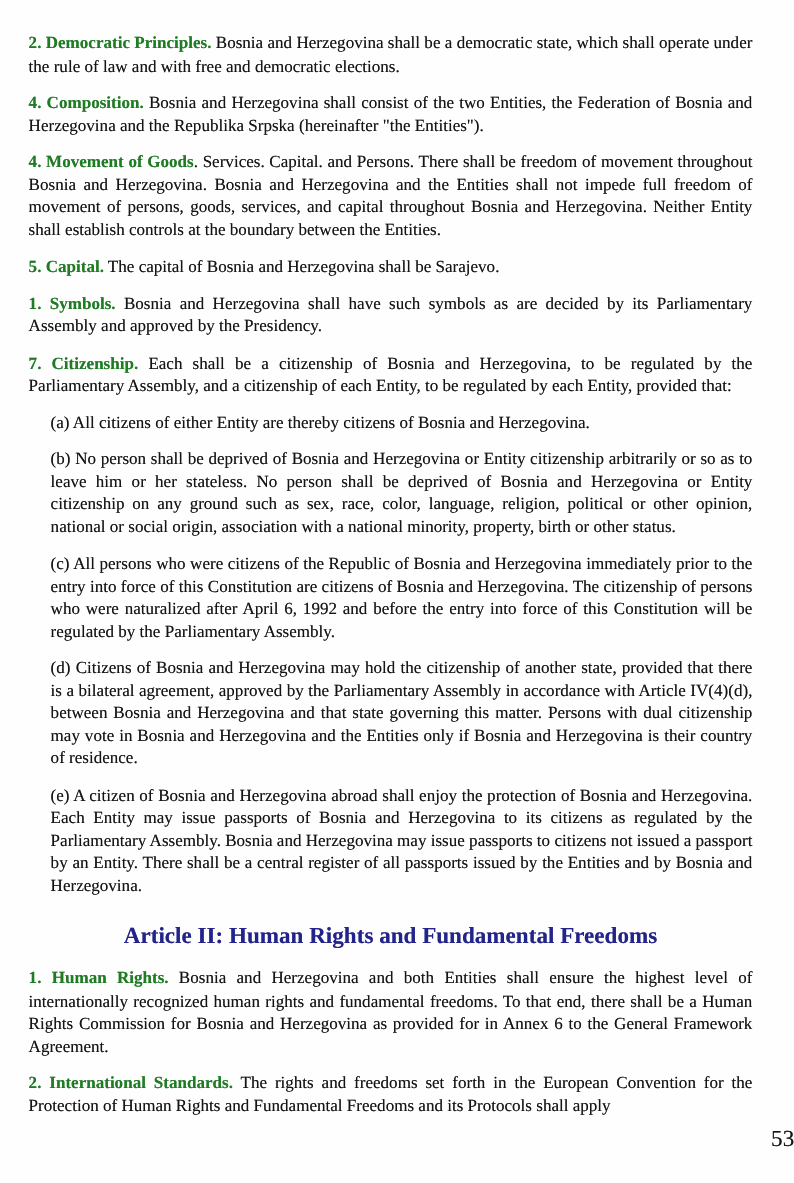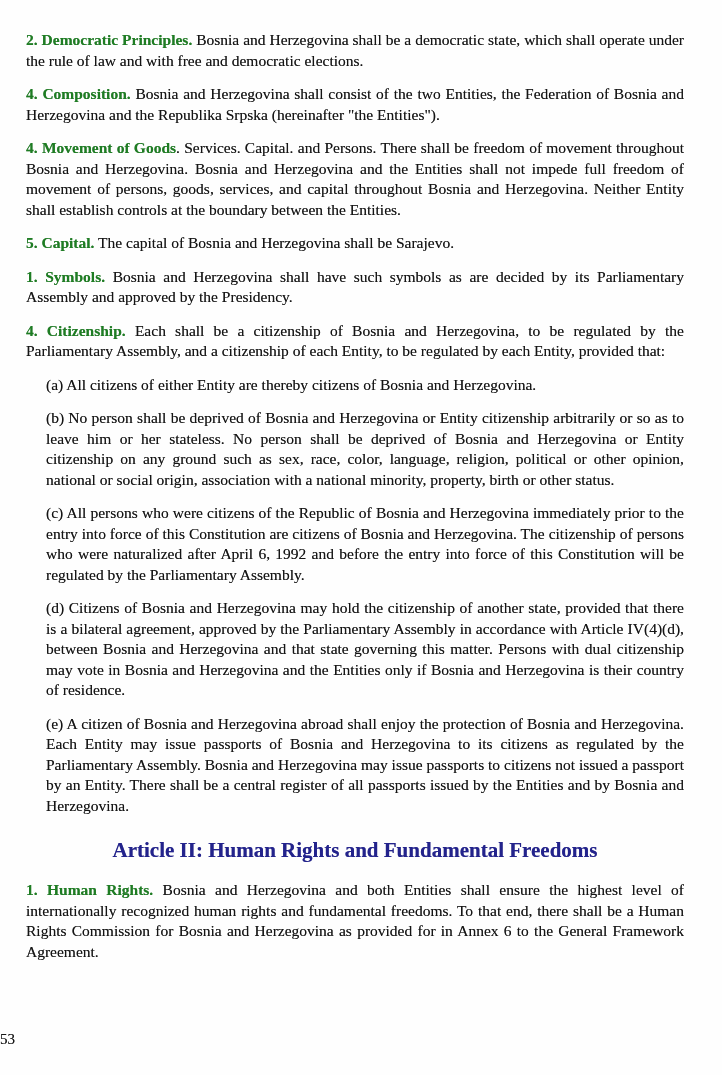--- a/index.html
+++ b/index.html
@@ -48,55 +48,56 @@
     text-align: center;
     text-shadow: 0 0 0.5px rgba(30,30,120,0.55);
     margin-top: 21px;
     margin-bottom: 17px;
   }
   .page-number {
     position: absolute;
     bottom: 27px;
     left: 0;
     width: 100%;
-    text-align: left;
-    font-size: 15px;
+    text-align: right;
+    font-size: 21px;
     color: var(--ink);
     text-shadow: 0 0 0.45px rgba(0,0,0,0.55);
   }
 </style>
 </head>
 <body>
 
 <div class="page">
   <div class="content">
 
     <p class="para"><span class="lead">2. Democratic Principles.</span><span> Bosnia and Herzegovina shall be a democratic state, which shall operate under the rule of law and with free and democratic elections.</span></p>
 
     <p class="para"><span class="lead">4. Composition.</span><span> Bosnia and Herzegovina shall consist of the two Entities, the Federation of Bosnia and Herzegovina and the Republika Srpska (hereinafter "the Entities").</span></p>
 
     <p class="para"><span class="lead">4. Movement of Goods</span><span>. Services. Capital. and Persons. There shall be freedom of movement throughout Bosnia and Herzegovina. Bosnia and Herzegovina and the Entities shall not impede full freedom of movement of persons, goods, services, and capital throughout Bosnia and Herzegovina. Neither Entity shall establish controls at the boundary between the Entities.</span></p>
 
     <p class="para"><span class="lead">5. Capital.</span><span> The capital of Bosnia and Herzegovina shall be Sarajevo.</span></p>
 
     <p class="para"><span class="lead">1. Symbols.</span><span> Bosnia and Herzegovina shall have such symbols as are decided by its Parliamentary Assembly and approved by the Presidency.</span></p>
 
-    <p class="para"><span class="lead">4. Citizenship.</span><span> Each shall be a citizenship of Bosnia and Herzegovina, to be regulated by the Parliamentary Assembly, and a citizenship of each Entity, to be regulated by each Entity, provided that:</span></p>
+    <p class="para"><span class="lead">7. Citizenship.</span><span> Each shall be a citizenship of Bosnia and Herzegovina, to be regulated by the Parliamentary Assembly, and a citizenship of each Entity, to be regulated by each Entity, provided that:</span></p>
 
     <p class="para sub"><span>(a) All citizens of either Entity are thereby citizens of Bosnia and Herzegovina.</span></p>
 
     <p class="para sub"><span>(b) No person shall be deprived of Bosnia and Herzegovina or Entity citizenship arbitrarily or so as to leave him or her stateless. No person shall be deprived of Bosnia and Herzegovina or Entity citizenship on any ground such as sex, race, color, language, religion, political or other opinion, national or social origin, association with a national minority, property, birth or other status.</span></p>
 
     <p class="para sub"><span>(c) All persons who were citizens of the Republic of Bosnia and Herzegovina immediately prior to the entry into force of this Constitution are citizens of Bosnia and Herzegovina. The citizenship of persons who were naturalized after April 6, 1992 and before the entry into force of this Constitution will be regulated by the Parliamentary Assembly.</span></p>
 
     <p class="para sub"><span>(d) Citizens of Bosnia and Herzegovina may hold the citizenship of another state, provided that there is a bilateral agreement, approved by the Parliamentary Assembly in accordance with Article IV(4)(d), between Bosnia and Herzegovina and that state governing this matter. Persons with dual citizenship may vote in Bosnia and Herzegovina and the Entities only if Bosnia and Herzegovina is their country of residence.</span></p>
 
     <p class="para sub"><span>(e) A citizen of Bosnia and Herzegovina abroad shall enjoy the protection of Bosnia and Herzegovina. Each Entity may issue passports of Bosnia and Herzegovina to its citizens as regulated by the Parliamentary Assembly. Bosnia and Herzegovina may issue passports to citizens not issued a passport by an Entity. There shall be a central register of all passports issued by the Entities and by Bosnia and Herzegovina.</span></p>
 
     <h1 class="article-heading">Article II: Human Rights and Fundamental Freedoms</h1>
 
     <p class="para"><span class="lead">1. Human Rights.</span><span> Bosnia and Herzegovina and both Entities shall ensure the highest level of internationally recognized human rights and fundamental freedoms. To that end, there shall be a Human Rights Commission for Bosnia and Herzegovina as provided for in Annex 6 to the General Framework Agreement.</span></p>
 
+    <p class="para"><span class="lead">2. International Standards.</span><span> The rights and freedoms set forth in the European Convention for the Protection of Human Rights and Fundamental Freedoms and its Protocols shall apply</span></p>
 
   </div>
 
   <div class="page-number">53</div>
 </div>
 
 </body></html>

